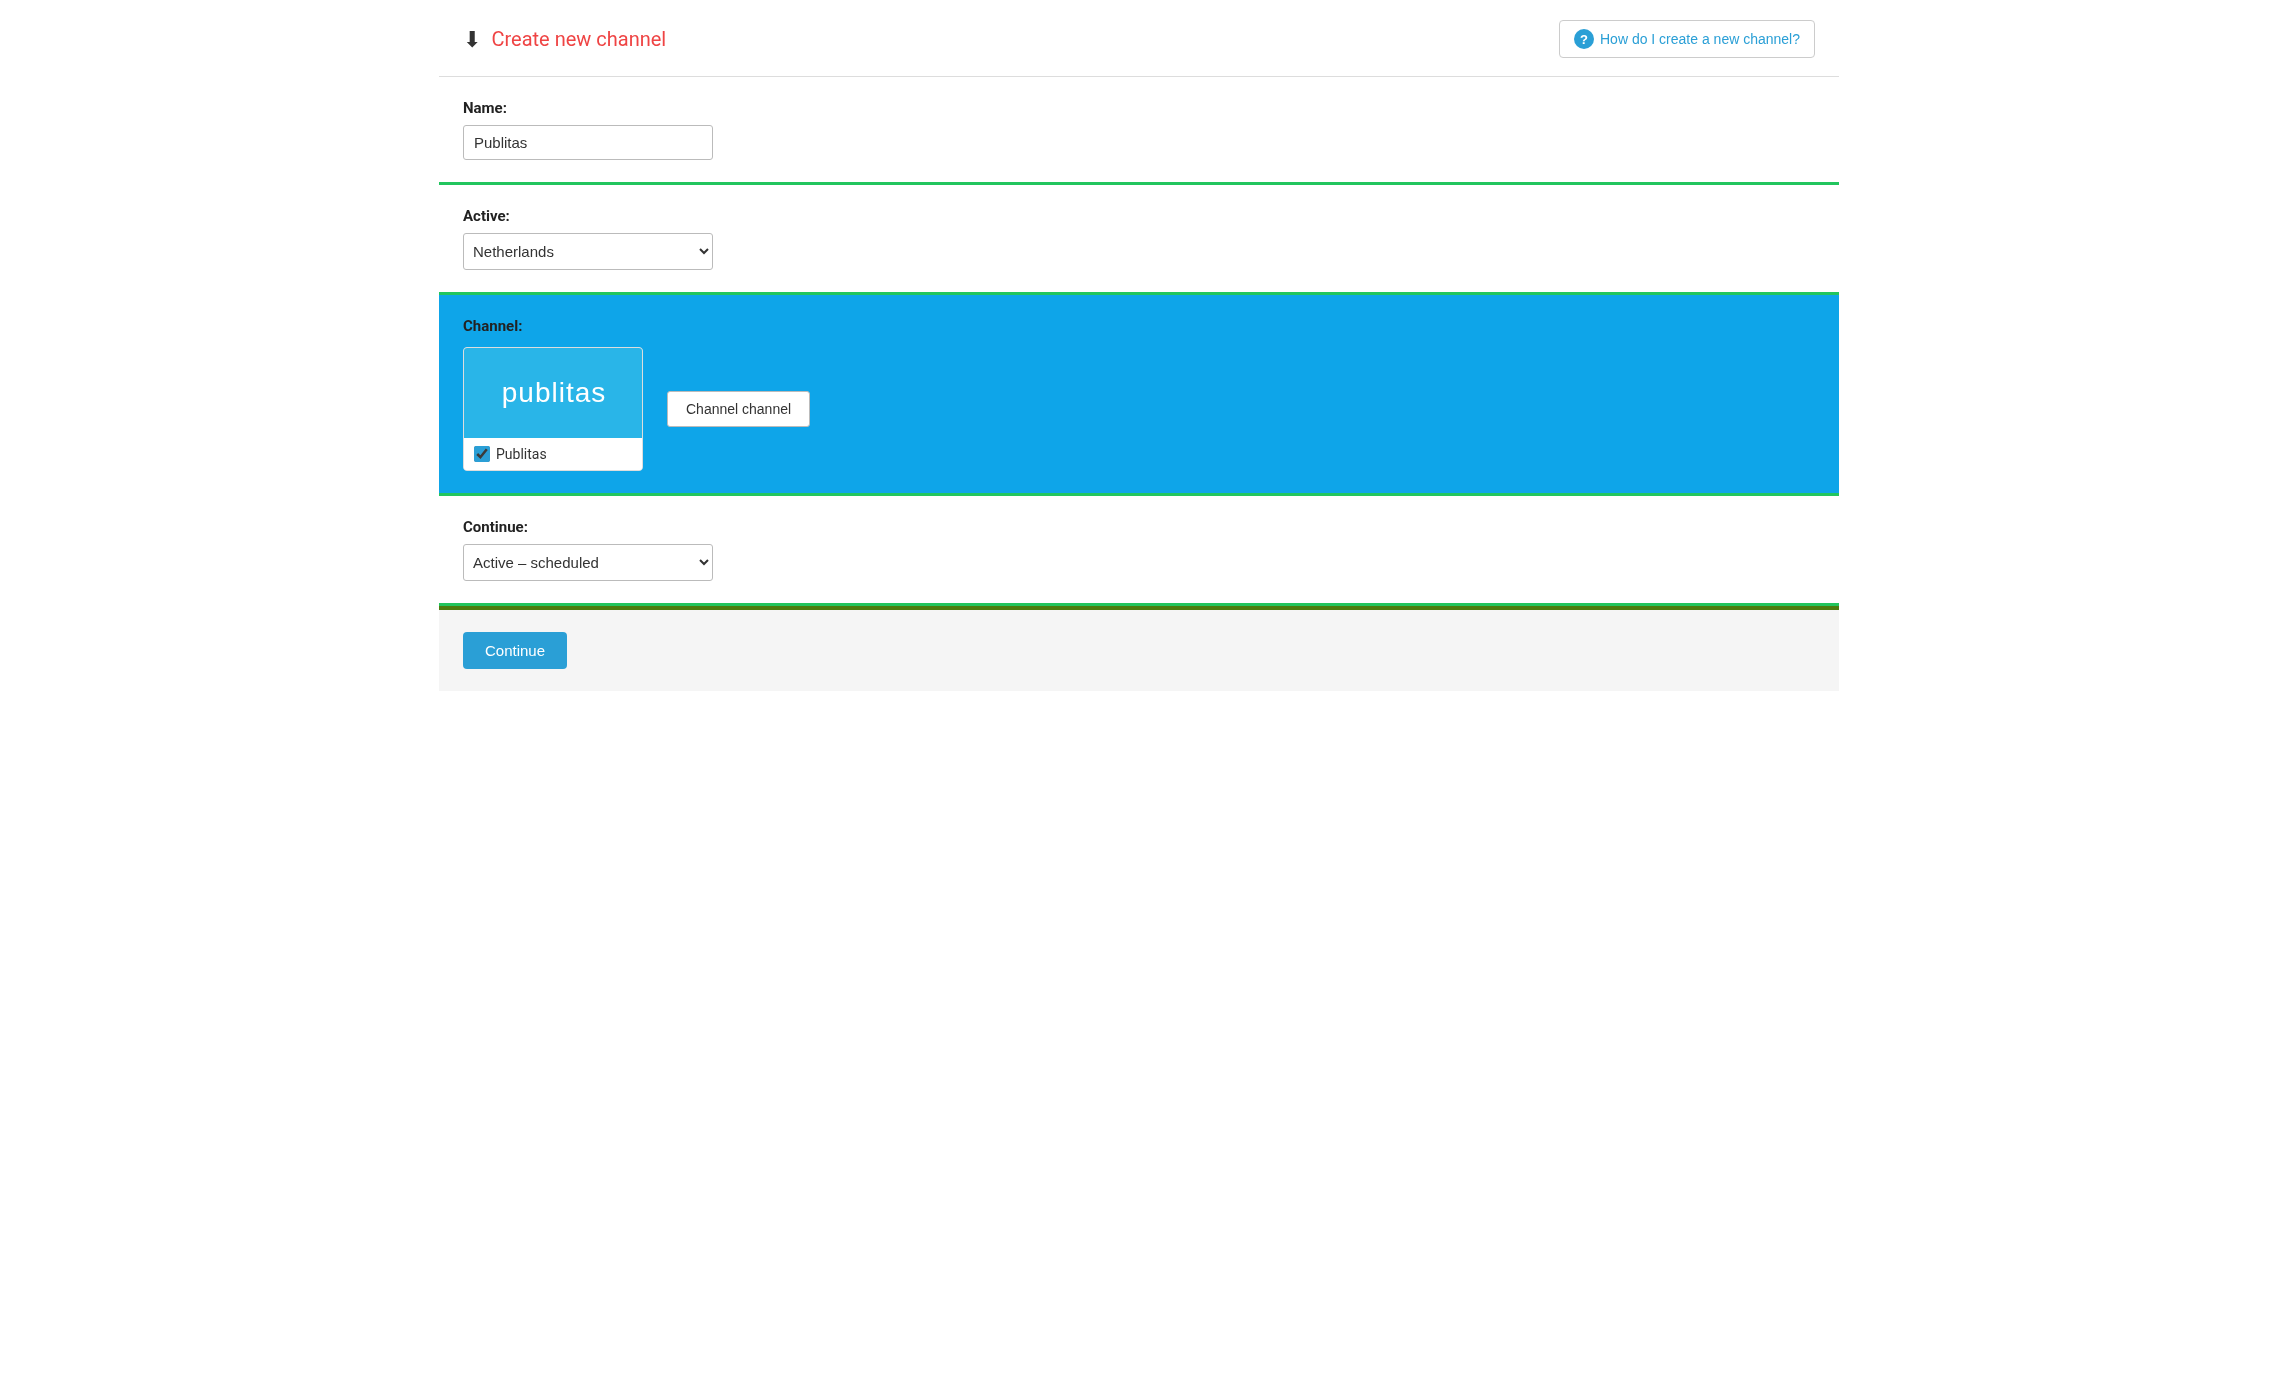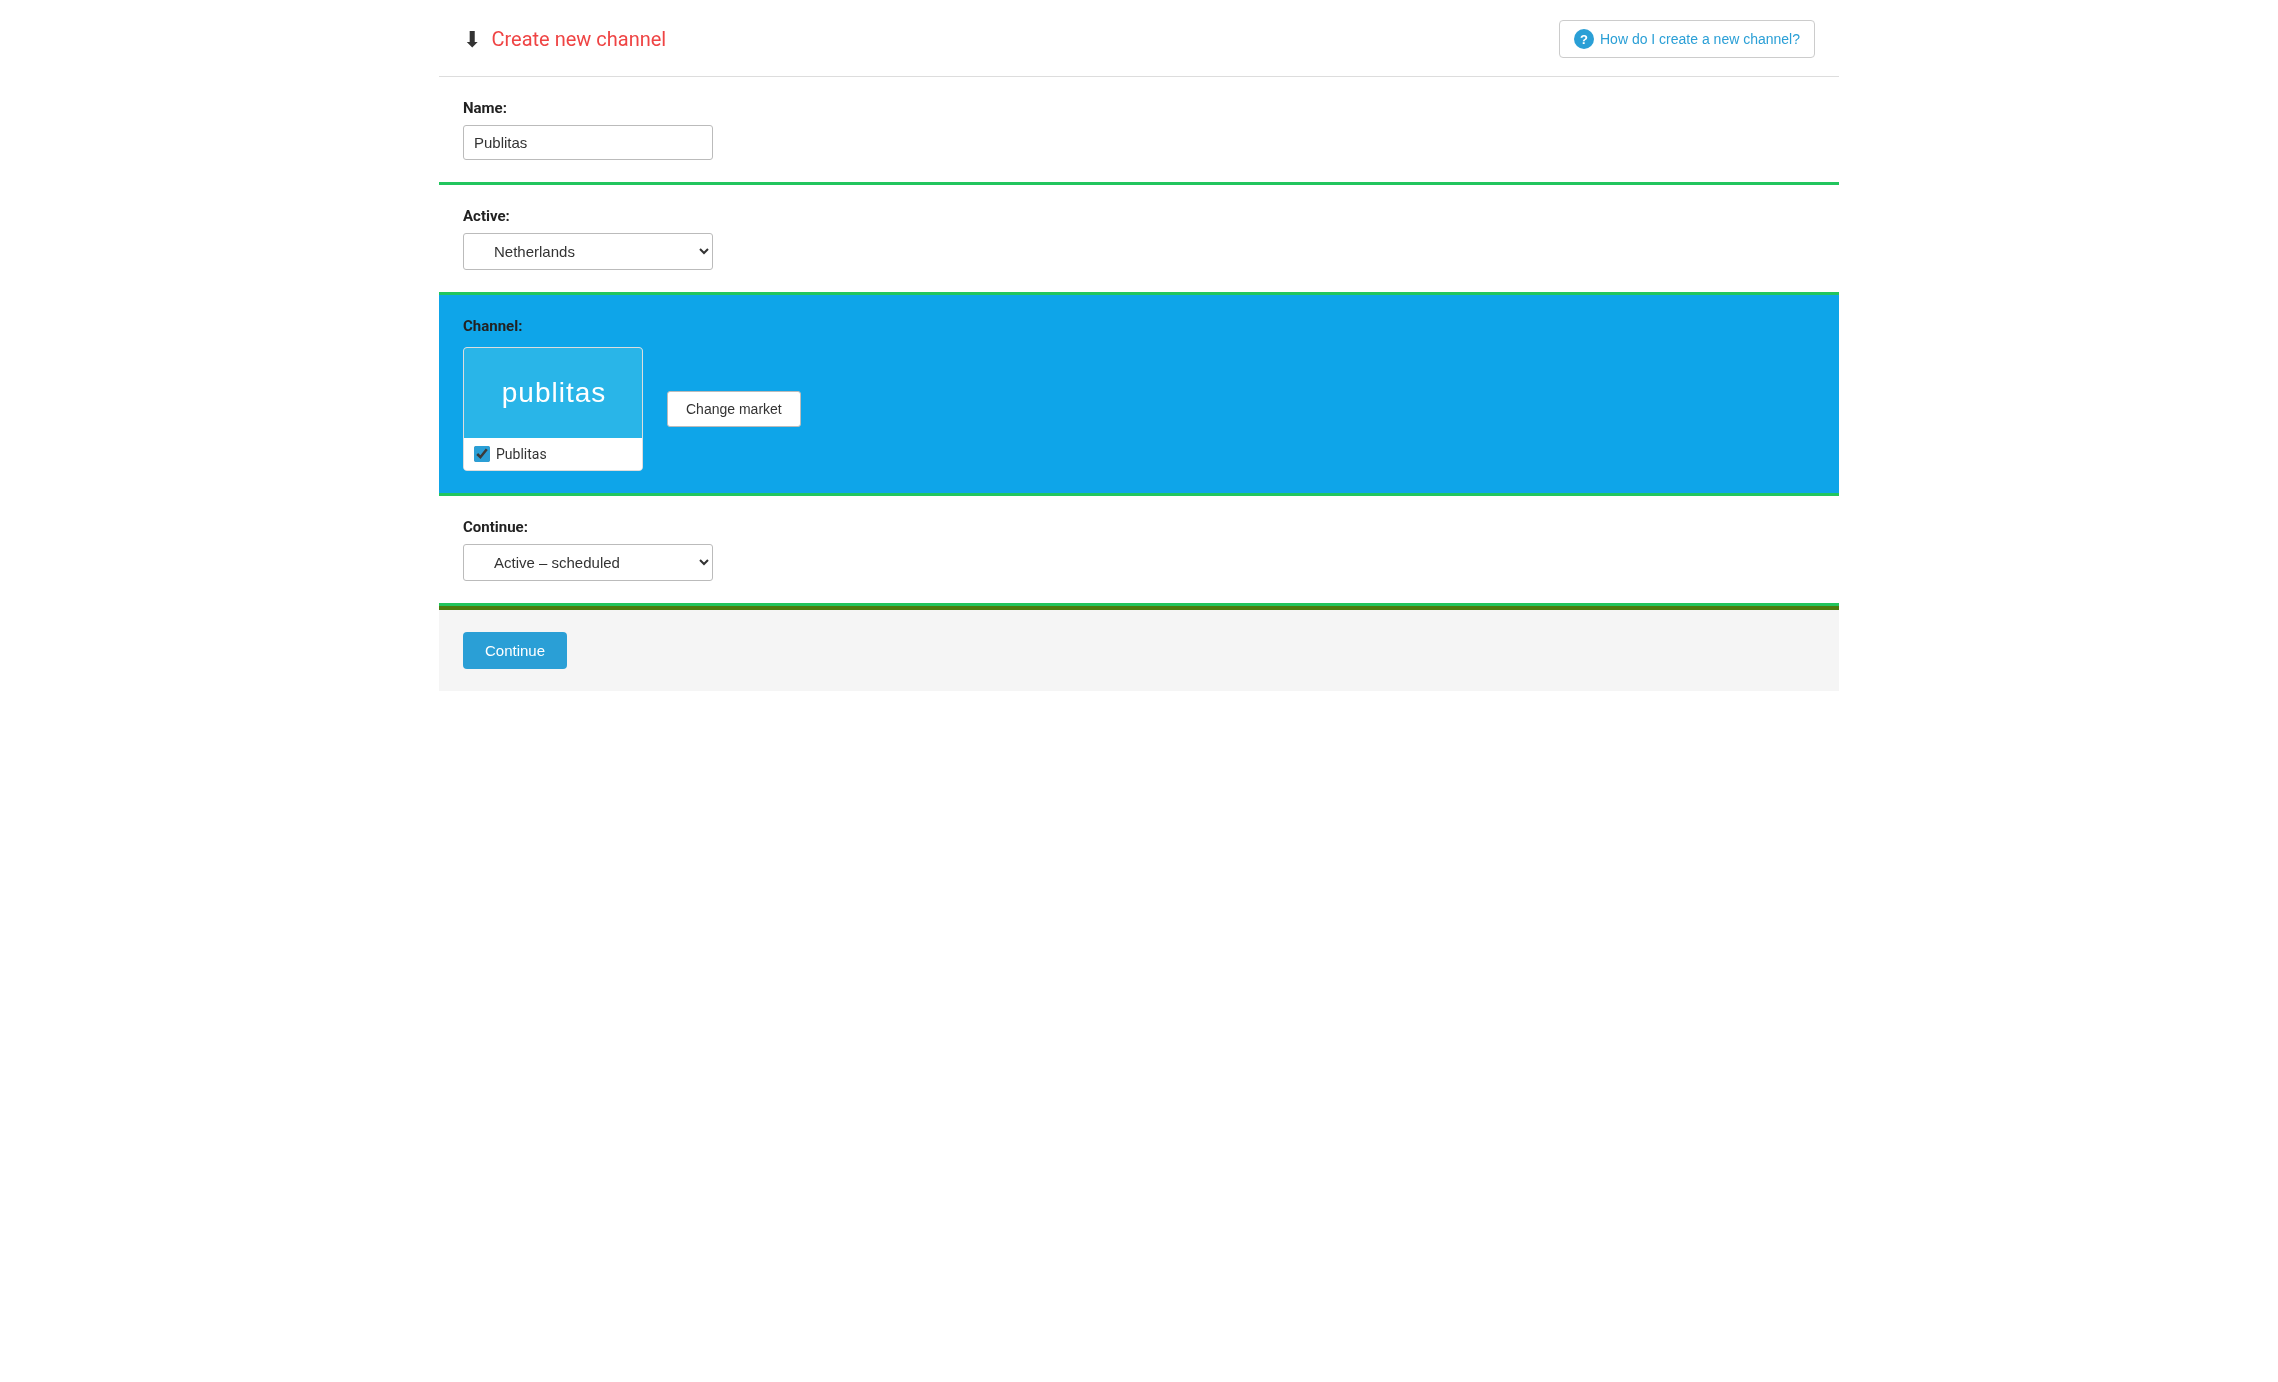--- a/index.html
+++ b/index.html
@@ -100,21 +100,21 @@
       border: 1px solid #bbb;
       border-radius: 3px;
       font-size: 15px;
       color: #333;
       background: #fff;
     }
 
     .form-select {
       display: block;
       width: 250px;
-      padding: 8px 26px;
+      padding: 8px 5px;
       border: 1px solid #bbb;
       border-radius: 3px;
       font-size: 15px;
       color: #333;
       background: #fff;
       appearance: auto;
     }
 
     
     .channel-label {
@@ -240,21 +240,21 @@
     <div class="channel-content">
       <div class="channel-card">
         <div class="channel-logo">
           <span class="channel-logo-text">publitas</span>
         </div>
         <div class="channel-name-row">
           <input type="checkbox" class="channel-checkbox" checked="" style="">
           <span class="channel-name-text">Publitas</span>
         </div>
       </div>
-      <button class="change-channel-btn">Change market</button>
+      <button class="change-channel-btn">Channel channel</button>
     </div>
   </div>
 
 
   <div class="form-section">
     <label class="form-label">Continue:</label>
     <select class="form-select">
       <option>Active – scheduled</option>
       <option>Active</option>
       <option>Inactive</option>

